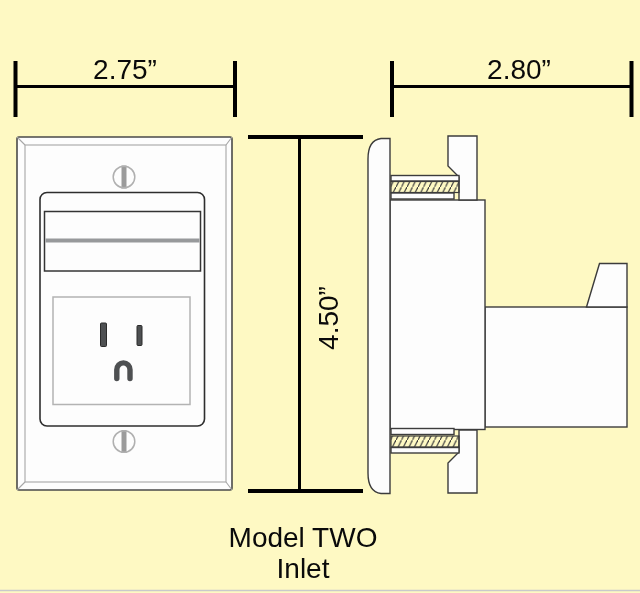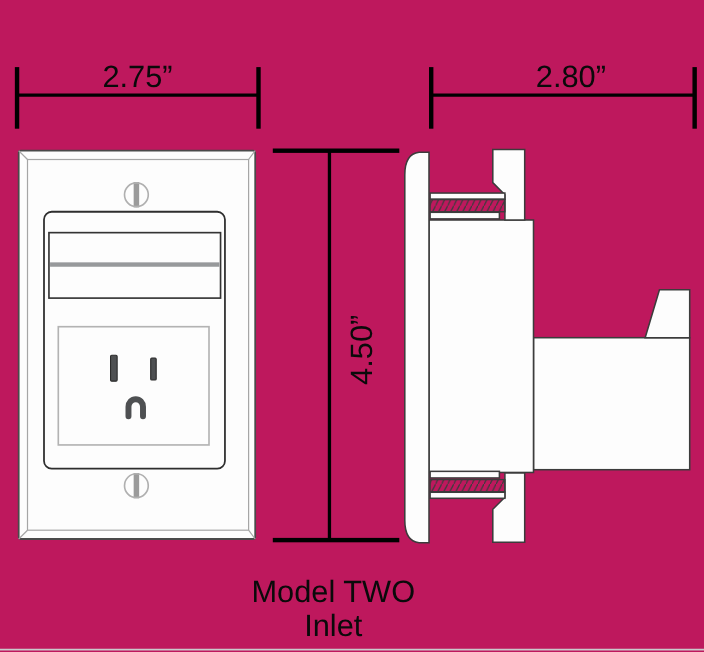--- a/index.html
+++ b/index.html
@@ -1,19 +1,19 @@
 <!DOCTYPE html>
 <html><head>
 <meta charset="utf-8">
 <style>
   html,body{margin:0;padding:0;background:#ffffff;}
   .stage{
     position:relative;
     width:640px;height:593px;
-    background:#be185d;
+    background:#fef9c3;
     overflow:hidden;
     font-family:"Liberation Sans", sans-serif;
   }
   svg text{
     font-family:"Liberation Sans", sans-serif;
     fill:#0a0a0a;
   }
   .dim-text{font-size:28px;}
   .caption-text{font-size:28px;}
 </style>

